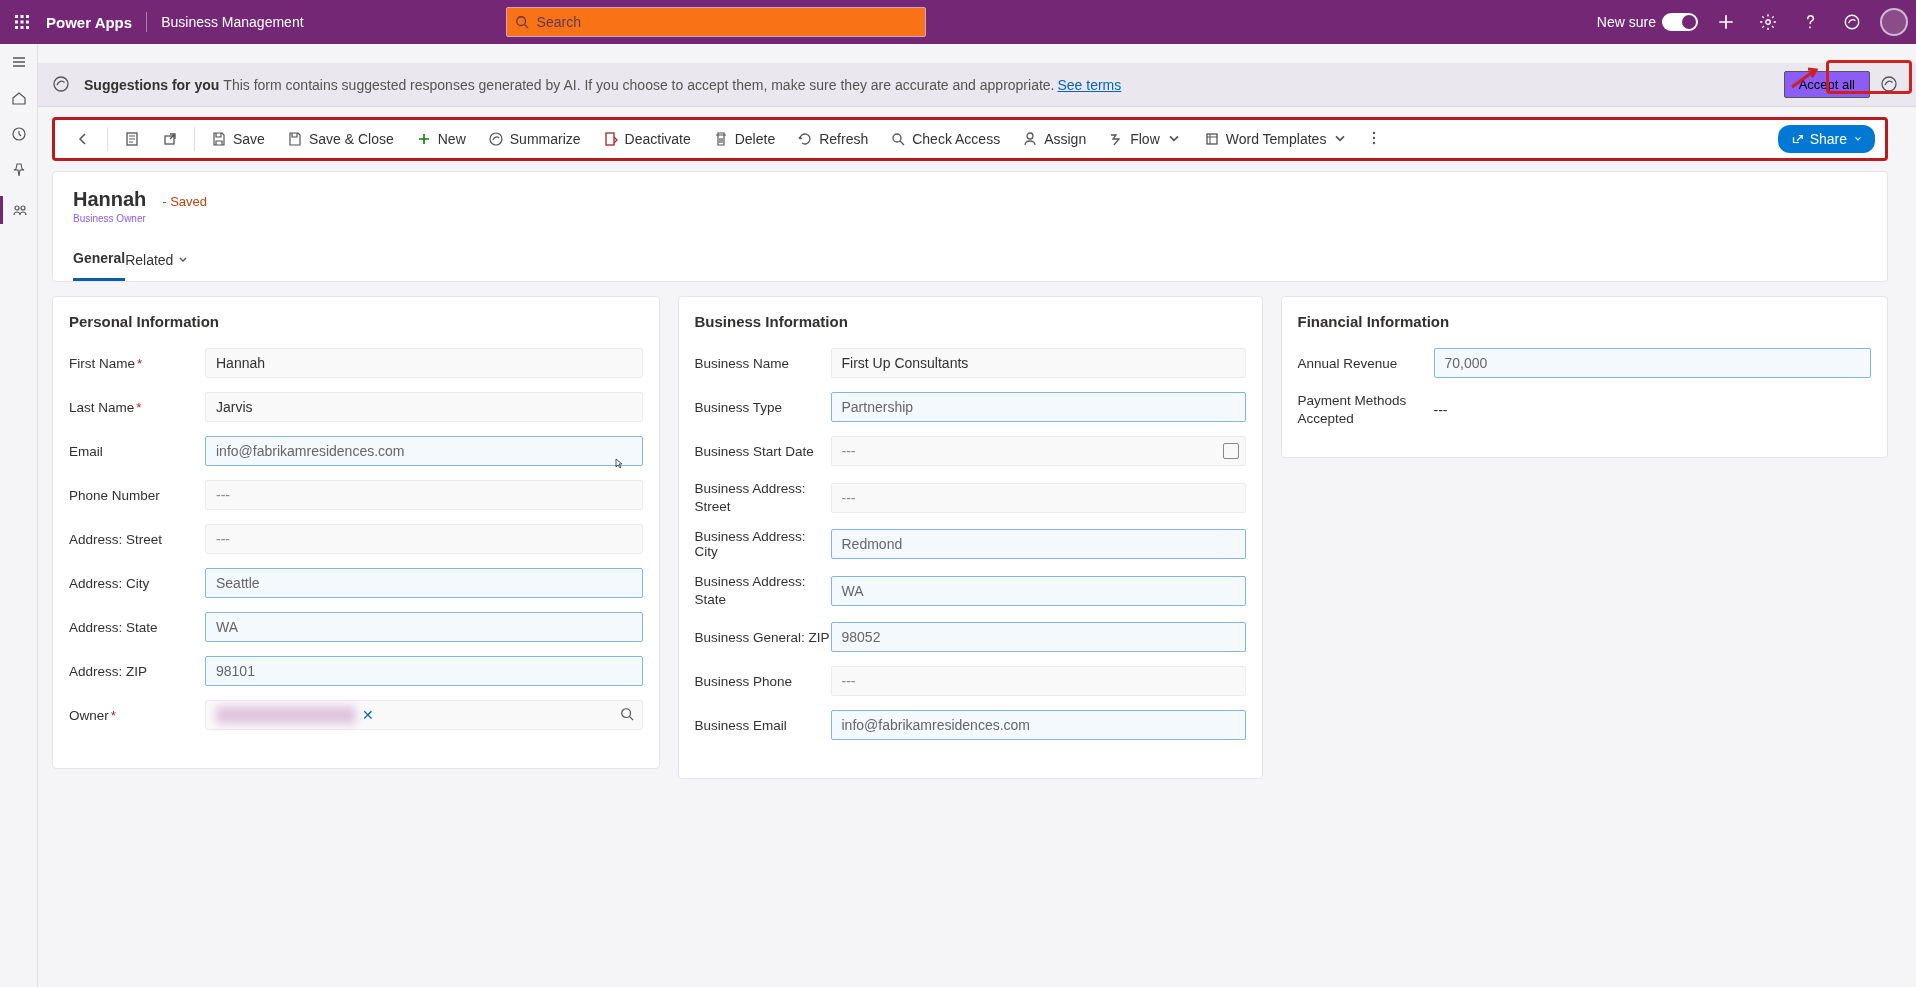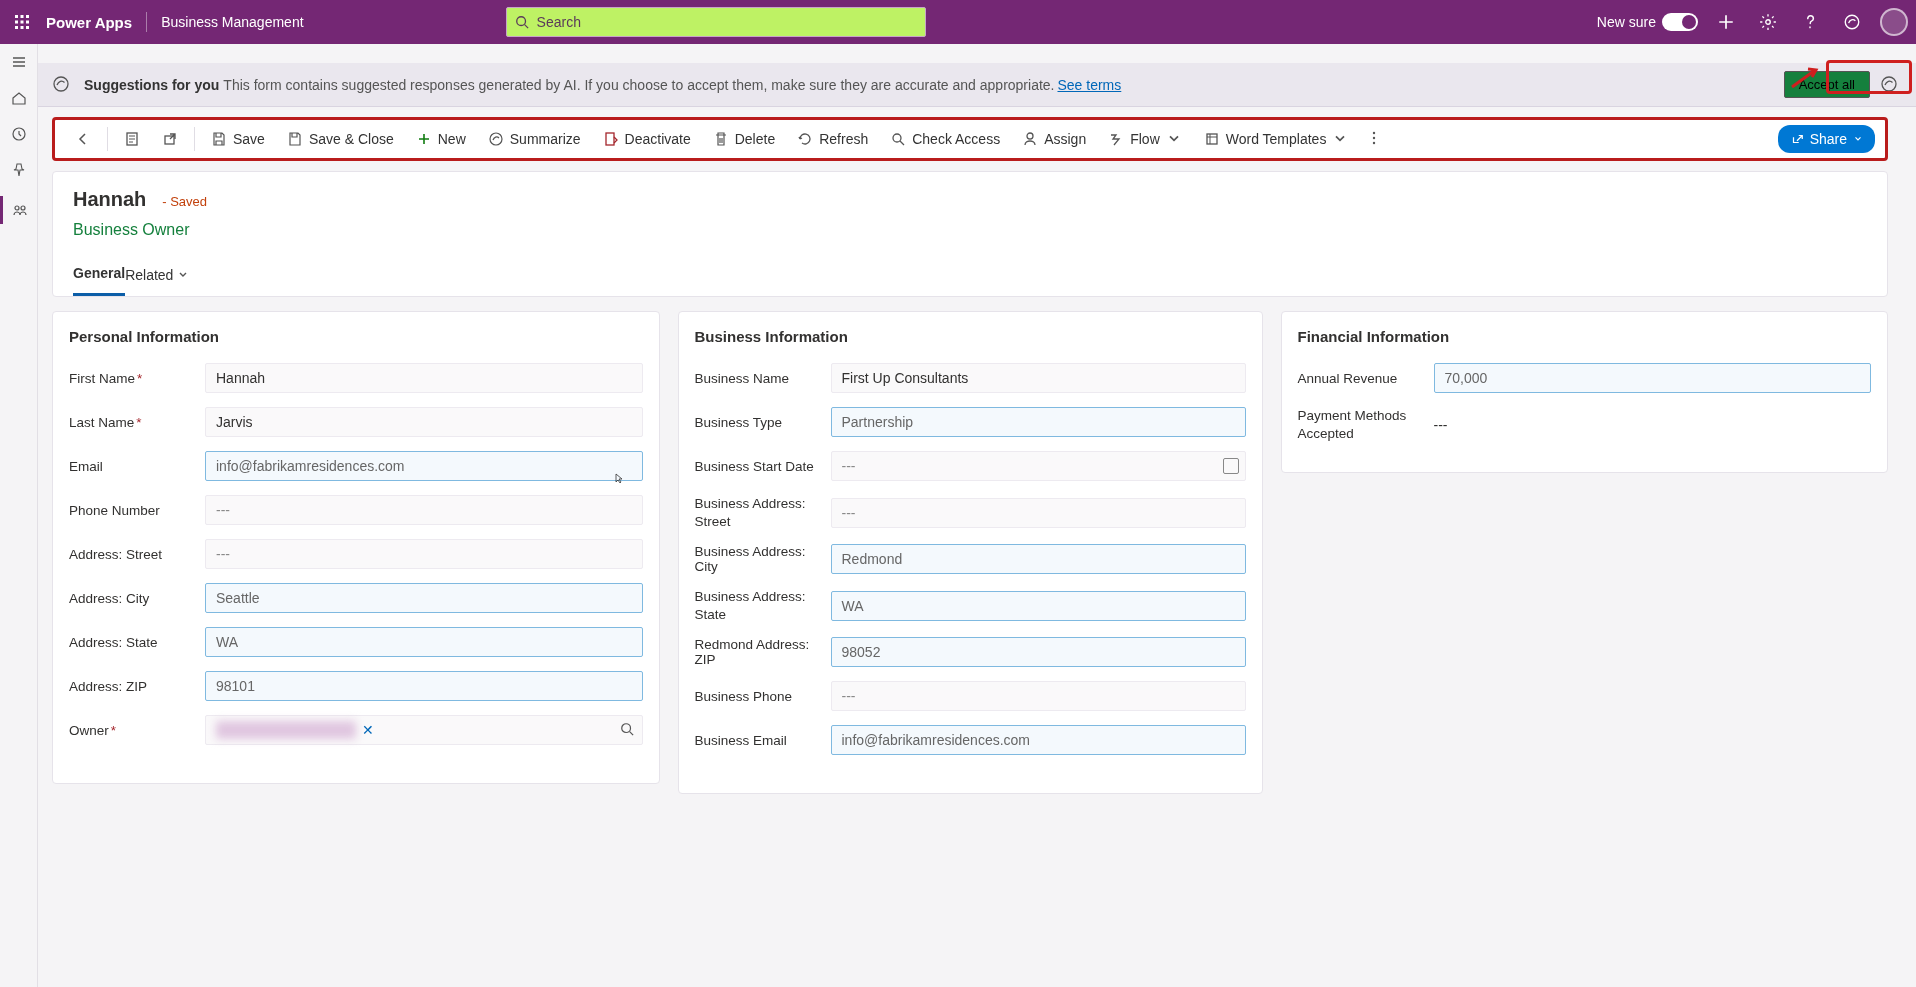--- a/index.html
+++ b/index.html
@@ -5,38 +5,38 @@
 * { box-sizing: border-box; margin: 0; padding: 0; font-family: "Segoe UI", Tahoma, sans-serif; }
 body { background: #f5f4f6; font-size: 14px; color: #323130; }
 
 
 .topbar { height: 44px; background: #742774; color: #fff; display: flex; align-items: center; padding: 0 8px; }
 .waffle { width: 28px; height: 28px; display:flex; align-items:center; justify-content:center; cursor:pointer; }
 .waffle svg { width:16px; height:16px; fill:#fff; }
 .app-name { margin-left: 10px; font-weight: 600; font-size: 15px; }
 .app-sep { width:1px; height:20px; background: rgba(255,255,255,0.4); margin: 0 14px; }
 .app-sub { font-size: 14px; }
-.topbar-search { margin-left: 202px; width: 420px; height: 30px; background: #bef264; border:1px solid #c9a3c9; border-radius: 2px; display:flex; align-items:center; padding:0 8px; color:#5a3a5a; }
+.topbar-search { margin-left: 202px; width: 420px; height: 30px; background: #f97316; border:1px solid #c9a3c9; border-radius: 2px; display:flex; align-items:center; padding:0 8px; color:#5a3a5a; }
 .topbar-search svg { width:14px; height:14px; fill:#5a3a5a; margin-right:8px; }
 .topbar-right { margin-left:auto; display:flex; align-items:center; gap:14px; }
 .new-look { display:flex; align-items:center; gap:6px; }
 .toggle { width:36px; height:18px; background:#fff; border-radius:10px; position:relative; cursor:pointer; }
 .toggle::after { content:""; position:absolute; right:2px; top:2px; width:14px; height:14px; background:#742774; border-radius:50%; }
 .top-icon { width:28px; height:28px; display:flex; align-items:center; justify-content:center; cursor:pointer; }
 .top-icon svg { width:18px; height:18px; fill:#fff; }
 .avatar-circle { width:28px; height:28px; border-radius:50%; border:2px solid rgba(255,255,255,0.6); background:#8a4d8a; }
 
 
 .suggestbar { display:flex; align-items:center; background:#eae7ee; border-bottom:1px solid #d9d4e0; padding: 8px 16px 8px 46px; color:#333; position:relative;margin-top:19px; }
 .suggestbar .sicon { position:absolute; left:14px; top:50%; transform:translateY(-50%); width:20px; height:20px; }
 .suggestbar .sicon svg { width:18px; height:18px; stroke:#555; fill:none; }
 .suggestbar b { font-weight:600; margin-right:4px; }
 .suggestbar .text-muted { color:#555; }
 .suggestbar a { color:#0067b8; text-decoration:underline; margin-left:3px; }
-.accept-all { margin-left:auto; background:#15803d; border:1px solid #555; padding:5px 14px; border-radius:2px; cursor:pointer; font-size:13px; }
+.accept-all { margin-left:auto; background:#8b5cf6; border:1px solid #555; padding:5px 14px; border-radius:2px; cursor:pointer; font-size:13px; }
 .red-callout { position:absolute; right:4px; top:-3px; border:3px solid #cf1f1f; border-radius:4px; width:86px; height:34px; pointer-events:none; }
 .red-arrow { position:absolute; right:96px; top:4px; pointer-events:none; }
 .copilot-side { width:20px; height:20px; margin-left:10px; }
 
 
 .left-rail { position:fixed; left:0; top:44px; bottom:0; width:38px; background:#f5f4f6; border-right:1px solid #e2dfe5; display:flex; flex-direction:column; align-items:center; padding-top:8px; gap:16px; }
 .left-rail .rail-icon { width:20px; height:20px; display:flex; align-items:center; justify-content:center; cursor:pointer; color:#555; }
 .left-rail .rail-icon svg { width:16px; height:16px; stroke:#555; fill:none; }
 .rail-active { border-left:3px solid #742774; width:100%; display:flex; justify-content:center; align-items:center; padding:4px 0; }
 
@@ -48,21 +48,21 @@
 .cmd svg { width:16px; height:16px; }
 .cmd-sep { width:1px; height:24px; background:#e0dde4; margin:0 4px; }
 .share-btn { margin-left:auto; background:#0078d4; color:#fff; border:none; border-radius:12px; padding:6px 12px; display:flex; align-items:center; gap:6px; cursor:pointer; font-size:14px; }
 .share-btn svg { width:14px; height:14px; fill:#fff; }
 .more-btn { padding:6px; cursor:pointer; }
 
 
 .header-card { background:#fff; border:1px solid #e6e3ea; border-radius:4px; margin-top:10px; padding:16px 20px 0 20px; }
 .record-title { font-size:20px; font-weight:600; display:inline-block; }
 .record-status { font-size:13px; color:#c2410c; font-weight:400; margin-left:12px; }
-.record-sub { font-size:16px; color:#15803d; margin-top:10px; }
+.record-sub { font-size:10px; color:#8b5cf6; margin-top:2px; }
 .tabs-row { display:flex; margin-top:18px; }
 .tab { padding:8px 0 12px 0; cursor:pointer; color:#333; display:flex; align-items:center; gap:4px; }
 .tab.active { border-bottom:3px solid #0c5ea8; font-weight:600; color:#333; }
 .tab svg { width:12px; height:12px; }
 
 
 .form-row { display:flex; gap:18px; margin-top:14px; align-items:flex-start; }
 .card { background:#fff; border:1px solid #e6e3ea; border-radius:4px; padding:16px 16px 24px 16px; }
 .card h3 { font-size:15px; font-weight:600; margin-bottom:18px; }
 .col1 { flex:1.02; }
@@ -423,21 +423,21 @@
           <label>Business Address: City</label>
       <div class="input suggest">Redmond</div>
         </div>
 
     <div class="field">
           <label class="multi">Business Address: State</label>
       <div class="input suggest">WA</div>
         </div>
 
     <div class="field">
-          <label>Redmond Address: ZIP</label>
+          <label>Business General: ZIP</label>
       <div class="input suggest">98052</div>
         </div>
 
     <div class="field">
           <label>Business Phone</label>
       <div class="input placeholder">---</div>
         </div>
 
     <div class="field">
           <label>Business Email</label>

